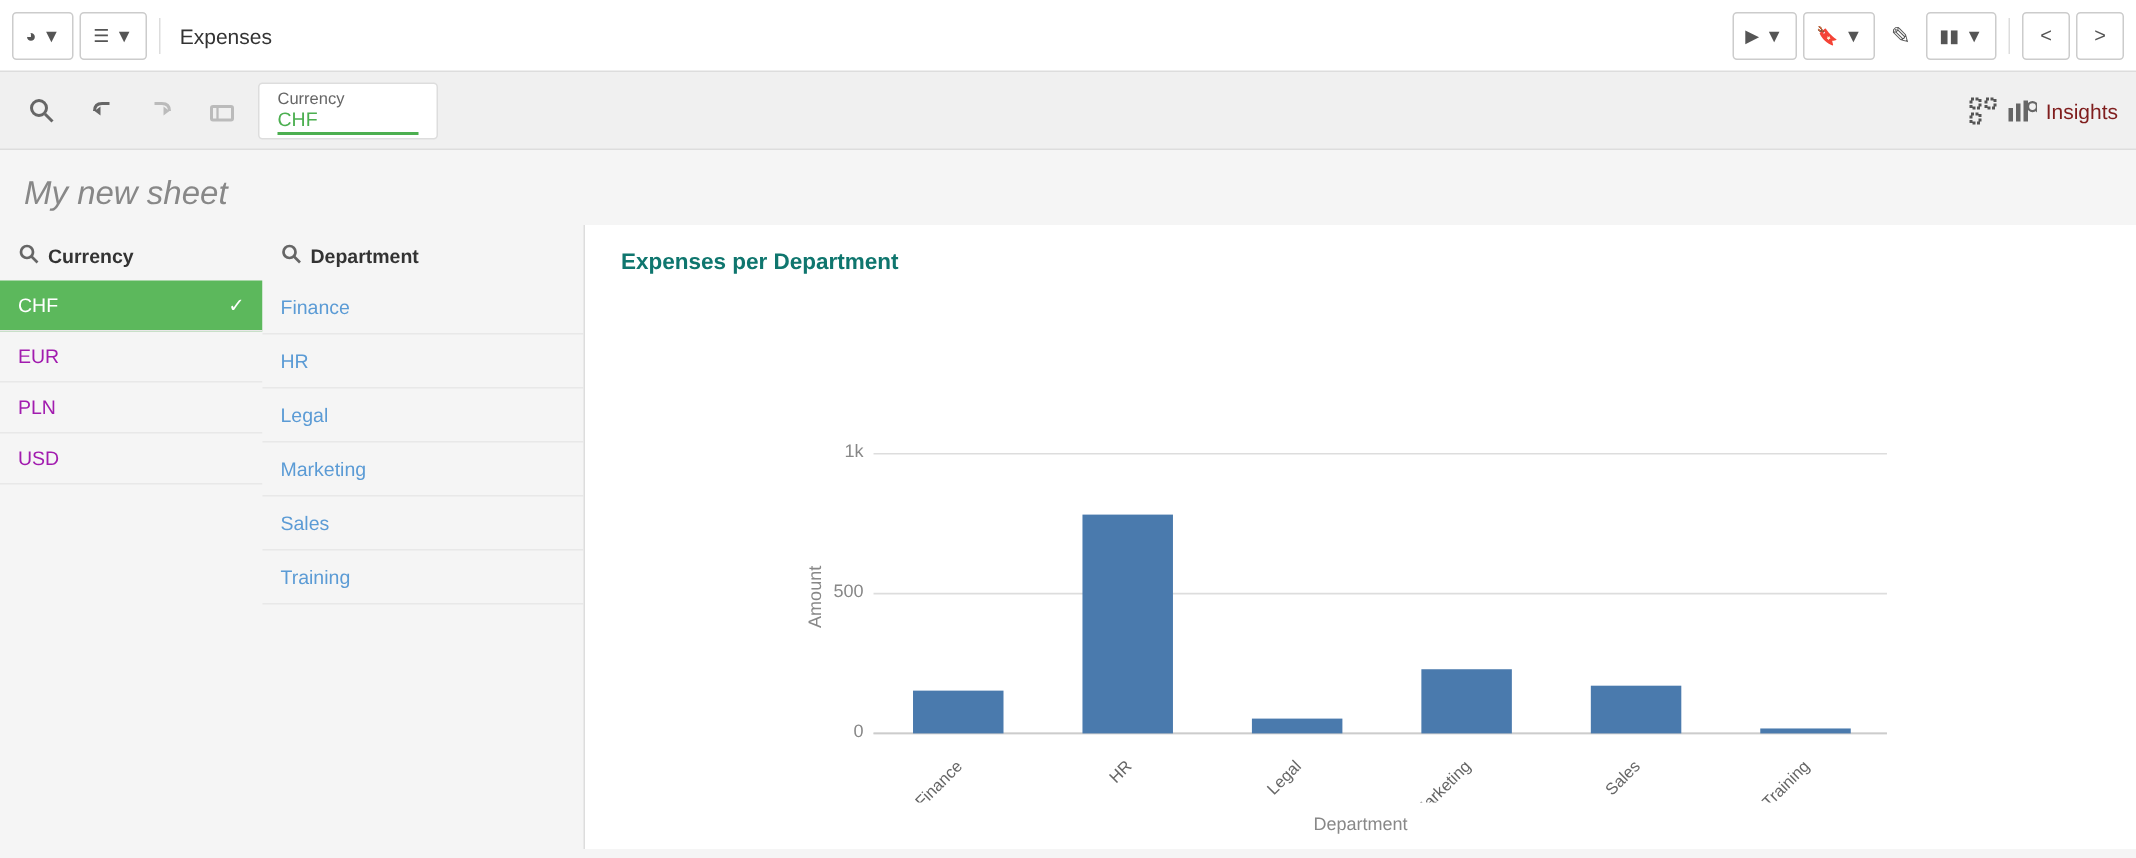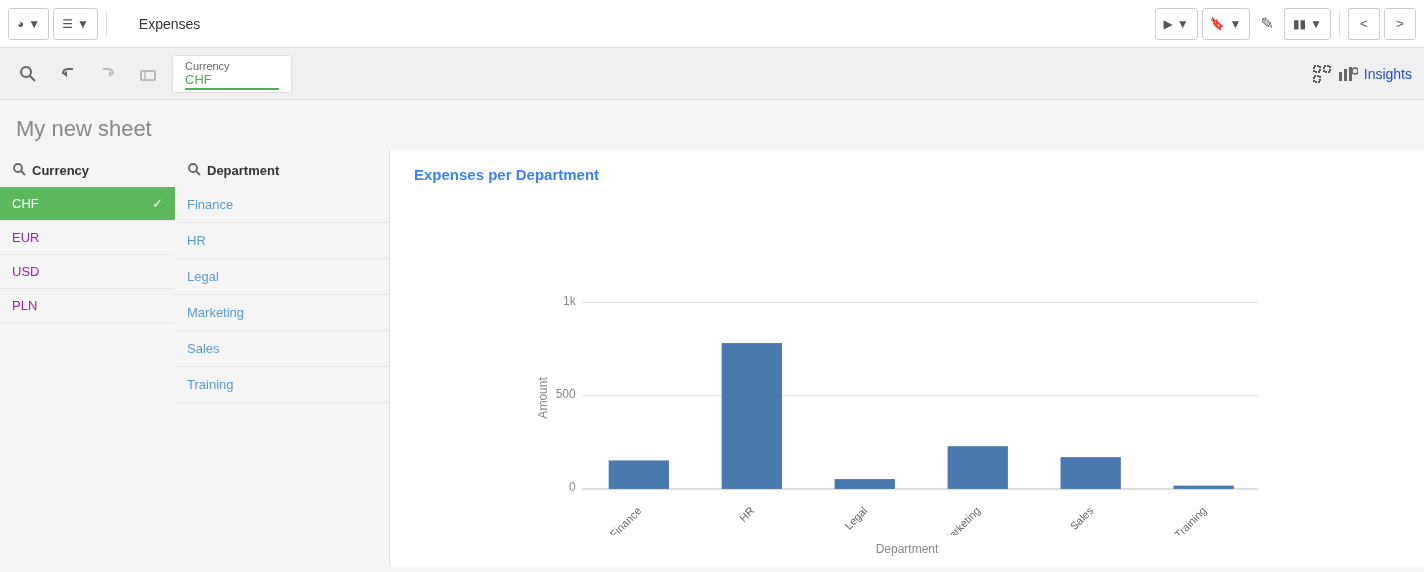--- a/index.html
+++ b/index.html
@@ -17,21 +17,21 @@
       border: 1px solid #ccc; border-radius: 3px; padding: 4px 8px;
       background: #fff; cursor: pointer; font-size: 12px; color: #555;
       height: 32px;
     }
     .toolbar-btn-icon {
       display: flex; align-items: center; justify-content: center;
       border: none; background: none; cursor: pointer; padding: 4px 6px;
       color: #555; font-size: 16px; height: 32px; border-radius: 3px;
     }
     .toolbar-separator { width: 1px; background: #ddd; height: 24px; margin: 0 4px; }
-    .app-name { font-size: 14px; color: #333; font-weight: 500; margin-left: 24px; }
+    .app-name { font-size: 14px; color: #333; font-weight: 500; margin-left: 5px; }
     .nav-btn {
       display: flex; align-items: center; justify-content: center;
       width: 32px; height: 32px; border: 1px solid #ccc; border-radius: 3px;
       background: #fff; cursor: pointer; color: #555;
     }
 
     
     .filter-bar {
       display: flex; align-items: center;
       background: #f0f0f0; border-bottom: 1px solid #ddd; height: 52px; padding: 0 12px; gap: 8px;
@@ -43,28 +43,28 @@
     .filter-chip {
       display: flex; flex-direction: column;
       background: #fff; border: 1px solid #ddd; border-radius: 3px;
       padding: 4px 12px 2px; min-width: 120px; cursor: pointer; position: relative;
     }
     .filter-chip-label { font-size: 11px; color: #666; }
     .filter-chip-value { font-size: 13px; color: #4caf50; font-weight: 500; border-bottom: 2px solid #4caf50; padding-bottom: 1px; }
     .insights-btn {
       display: flex; align-items: center; gap: 6px;
       margin-left: auto; border: none; background: none; cursor: pointer;
-      font-size: 14px; color: #1d4ed8; font-weight: 500;
+      font-size: 14px; color: #7f1d1d; font-weight: 500;
     }
 
     
     .sheet-title-bar {
       background: #f5f5f5; padding: 16px 16px 8px;
     }
-    .sheet-title { font-size: 22px; color: #888; font-weight: 300; }
+    .sheet-title { font-size: 22px; color: #888; font-weight: 300; font-style: italic; }
 
     
     .main-content {
       display: flex; background: #f5f5f5; height: calc(572px - 48px - 52px - 56px);
       padding: 0 0 0 0;
     }
 
     
     .currency-panel {
       width: 175px; background: #f5f5f5; border-right: none; padding: 8px 0;
@@ -91,21 +91,21 @@
     .dept-item {
       display: flex; align-items: center;
       padding: 10px 12px; cursor: pointer; font-size: 13px; color: #5b9bd5;
       border-bottom: 1px solid #e8e8e8;
     }
 
     
     .chart-area {
       flex: 1; background: #fff; padding: 16px 24px; overflow: hidden;
     }
-    .chart-title { font-size: 15px; font-weight: 600; color: #3b82f6; margin-bottom: 12px; }
+    .chart-title { font-size: 15px; font-weight: 600; color: #0f766e; margin-bottom: 12px; }
     .chart-container { position: relative; width: 100%; height: 340px; }
 
     
     .chart-svg { width: 100%; height: 100%; }
 
     
     .x-axis-label {
       text-align: center; font-size: 12px; color: #888; margin-top: 4px;
     }
   </style>
@@ -218,24 +218,24 @@
       <span>Currency</span>
     </div>
     <div class="currency-item selected">
       <span>CHF</span>
       <span class="checkmark">✓</span>
     </div>
     <div class="currency-item">
       <span>EUR</span>
     </div>
     <div class="currency-item">
+      <span>PLN</span>
+    </div>
+    <div class="currency-item">
       <span>USD</span>
-    </div>
-    <div class="currency-item">
-      <span>PLN</span>
     </div>
   </div>
 
   <div class="department-panel">
     <div class="panel-search-header">
       <span class="panel-search-icon">
         <svg width="14" height="14" viewBox="0 0 14 14">
           <circle cx="6" cy="6" r="4" fill="none" stroke="#666" stroke-width="1.8"></circle>
           <line x1="9" y1="9" x2="13" y2="13" stroke="#666" stroke-width="1.8"></line>
         </svg>

